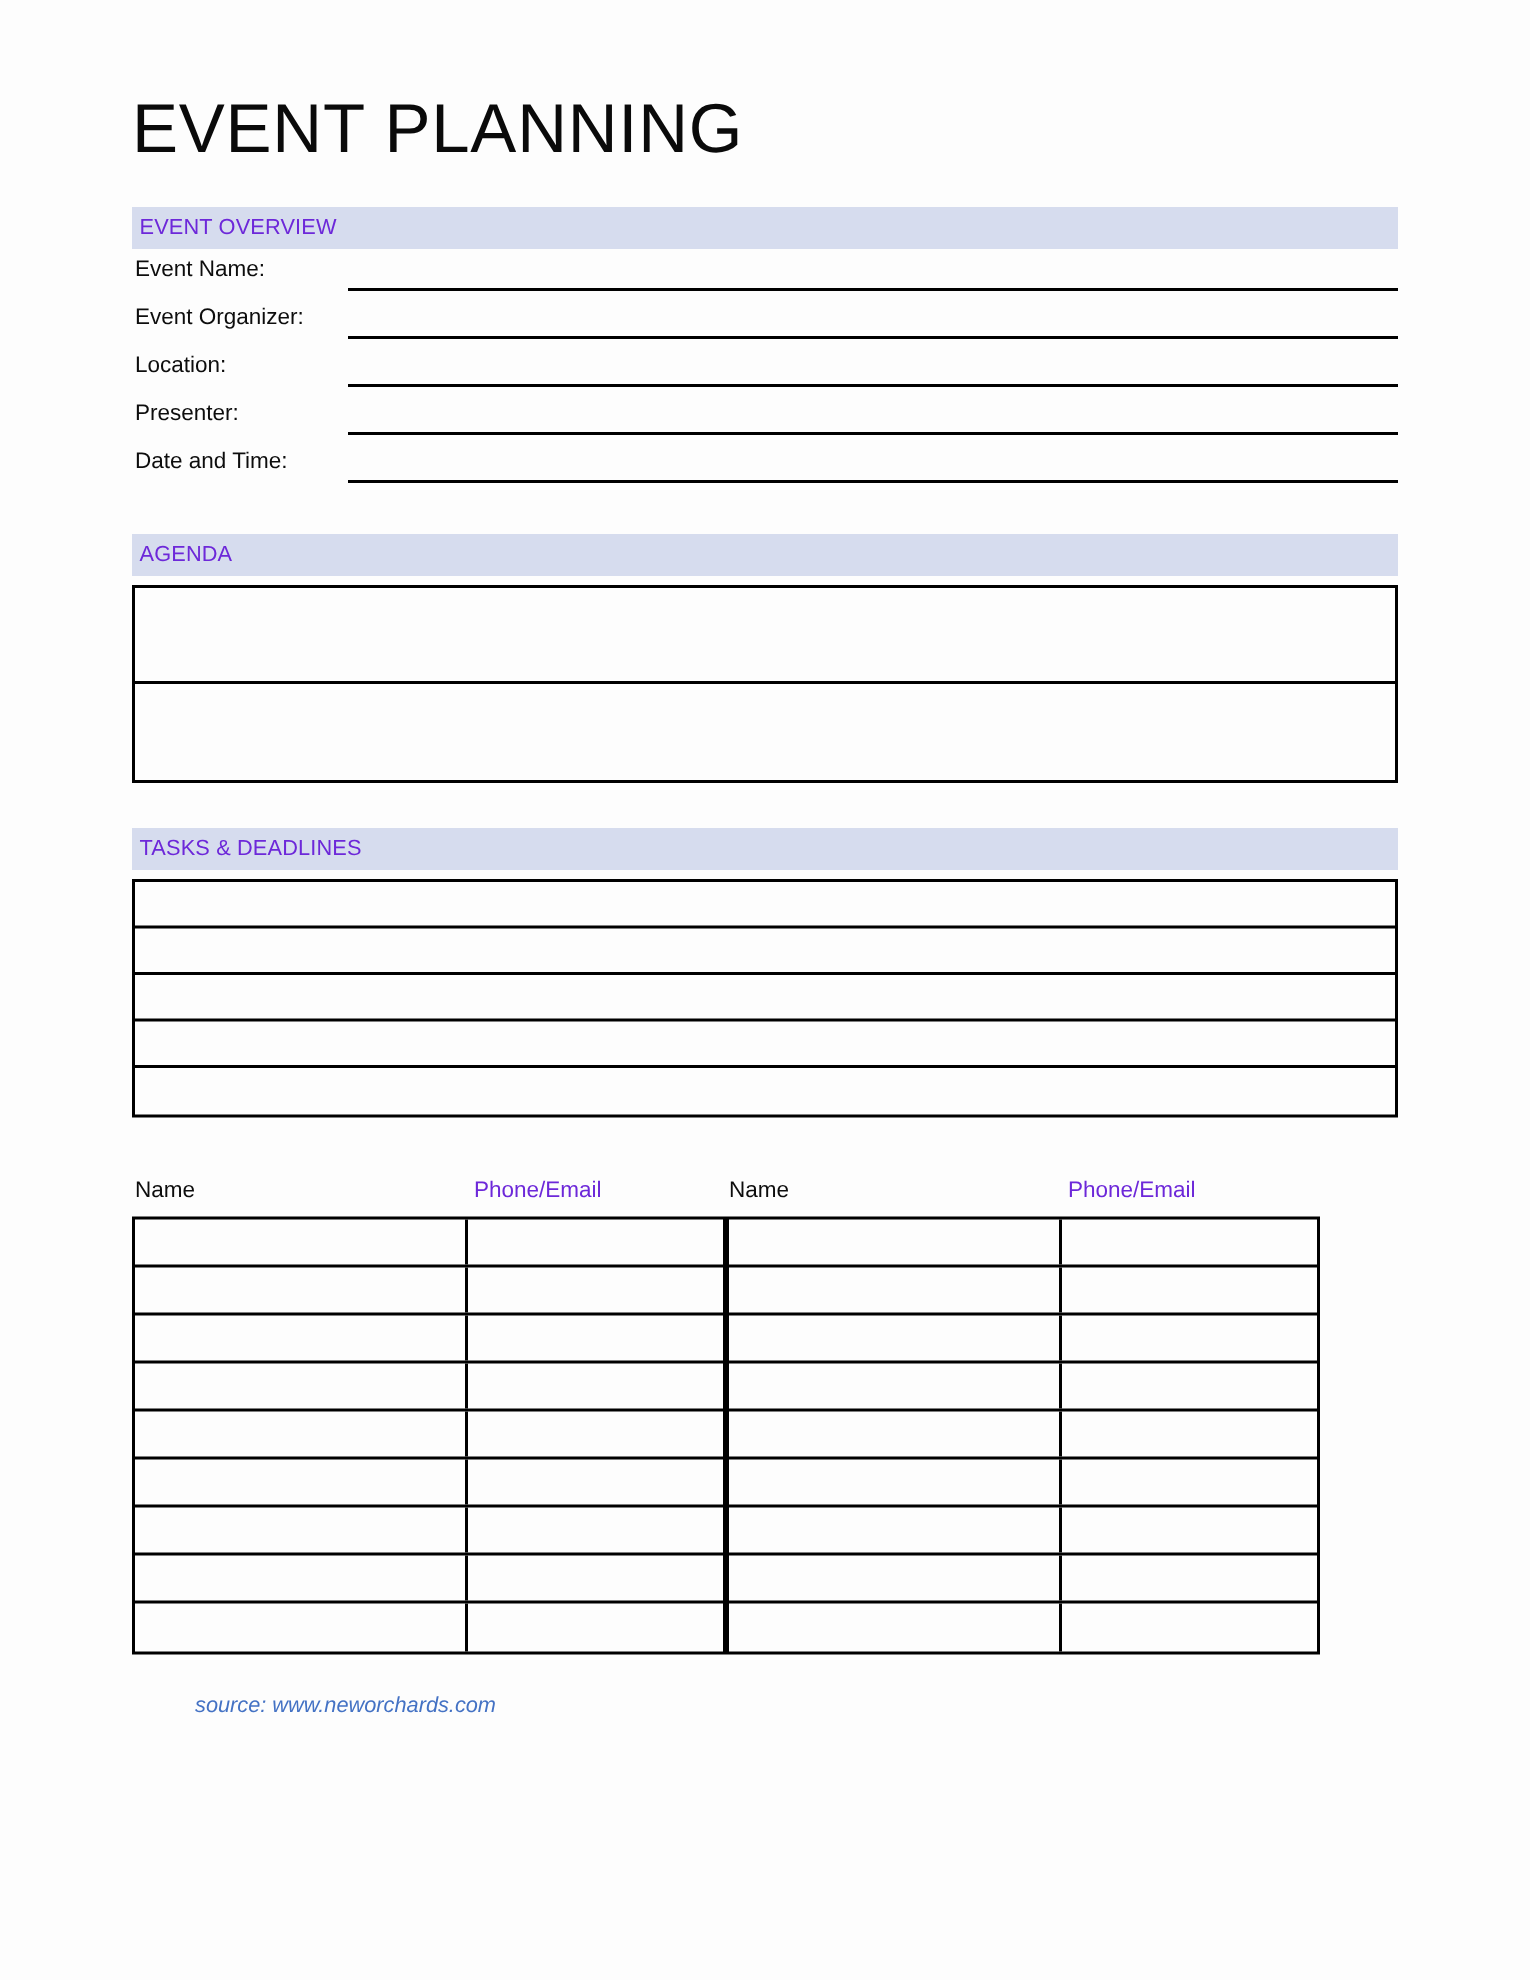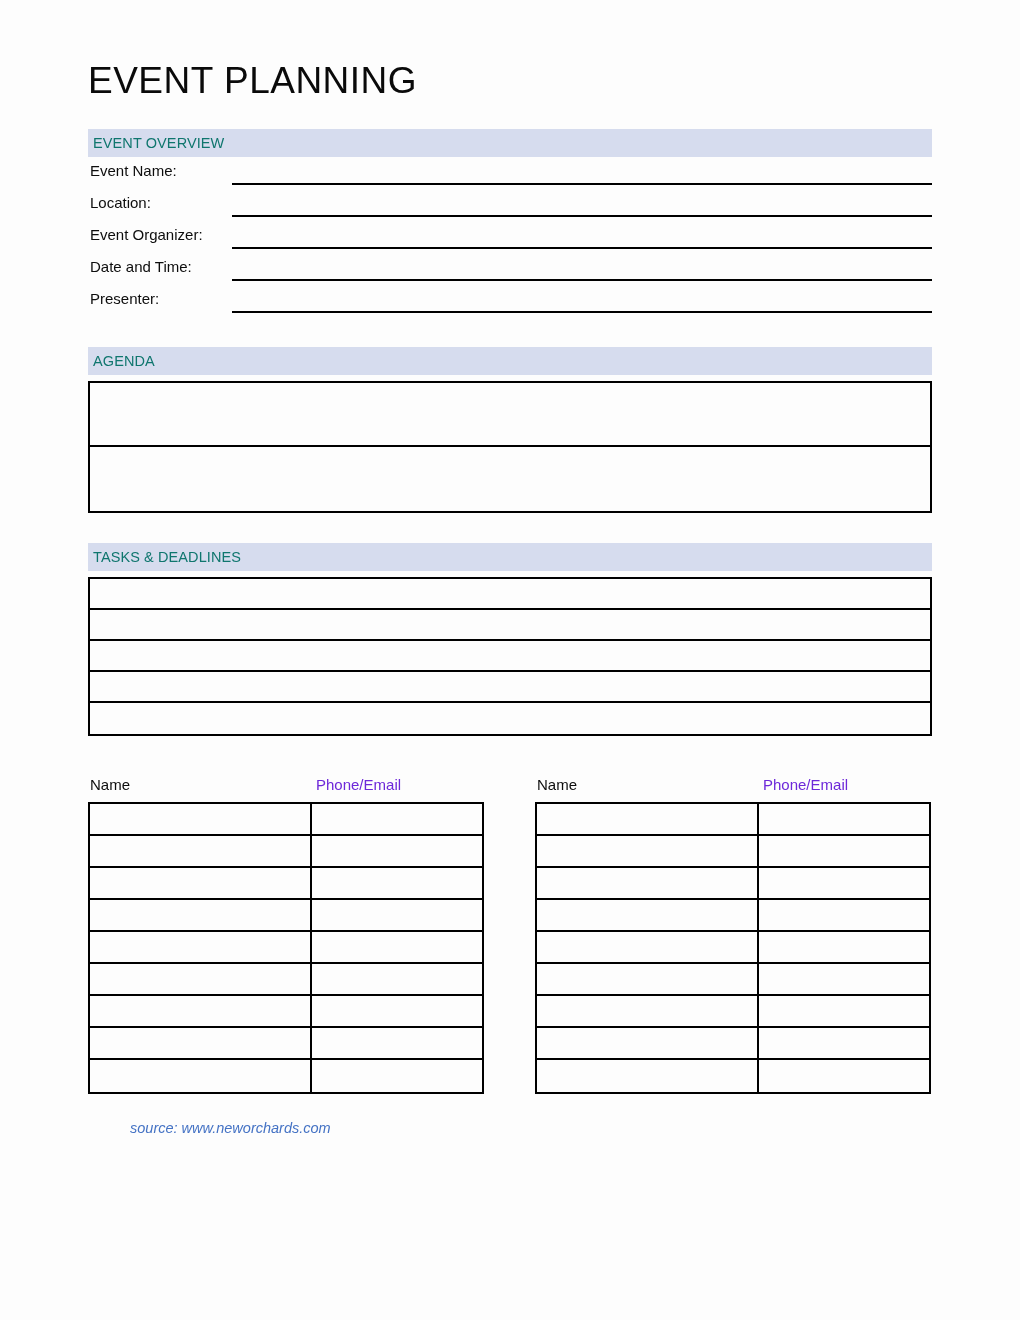--- a/index.html
+++ b/index.html
@@ -25,40 +25,40 @@
 
   .content {
     position: absolute;
     left: 88px;
     top: 0;
     width: 844px;
   }
 
   
   .doc-title {
-    font-size: 37px;
+    font-size: 46px;
     font-weight: 400;
     letter-spacing: 0.5px;
     line-height: 1;
     color: #0a0a0a;
     margin: 0;
     padding-top: 62px;
     padding-bottom: 0;
     font-family: "Liberation Sans", sans-serif;
   }
 
   
   .section-bar {
     background: #d6dcee;
     height: 28px;
     line-height: 28px;
     padding-left: 5px;
     font-size: 14.5px;
     font-weight: 400;
-    color: #0f766e;
+    color: #6d28d9;
     box-sizing: border-box;
     letter-spacing: 0.1px;
   }
 
   
   .overview {
     margin-top: 0;
   }
   .field-row {
     position: relative;
@@ -98,21 +98,20 @@
   .agenda-table .tbl-row { height: 64px; }
   .tasks-table .tbl-row { height: 31px; }
 
   
   .attendees-wrap {
     position: relative;
     margin-top: 10px;
   }
   .attendee-tables {
     display: flex;
-    gap: 51px;
   }
   .attendee-block {
     width: 396px;
   }
   .att-head {
     display: flex;
     height: 26px;
     align-items: flex-start;
   }
   .att-head .col-name {
@@ -177,36 +176,36 @@
     <div class="section-bar">EVENT OVERVIEW</div>
 
     <div class="overview">
 
       <div class="field-row">
         <span class="field-label">Event Name:</span>
         <span class="field-line"></span>
       </div>
 
       <div class="field-row">
+        <span class="field-label">Event Organizer:</span>
+        <span class="field-line"></span>
+      </div>
+
+      <div class="field-row">
         <span class="field-label">Location:</span>
         <span class="field-line"></span>
       </div>
 
       <div class="field-row">
-        <span class="field-label">Event Organizer:</span>
+        <span class="field-label">Presenter:</span>
         <span class="field-line"></span>
       </div>
 
       <div class="field-row">
         <span class="field-label">Date and Time:</span>
-        <span class="field-line"></span>
-      </div>
-
-      <div class="field-row">
-        <span class="field-label">Presenter:</span>
         <span class="field-line"></span>
       </div>
 
     </div>
 
     <div class="gap-md"></div>
 
     <div class="section-bar">AGENDA</div>
 
     <div class="gap-bar"></div>

